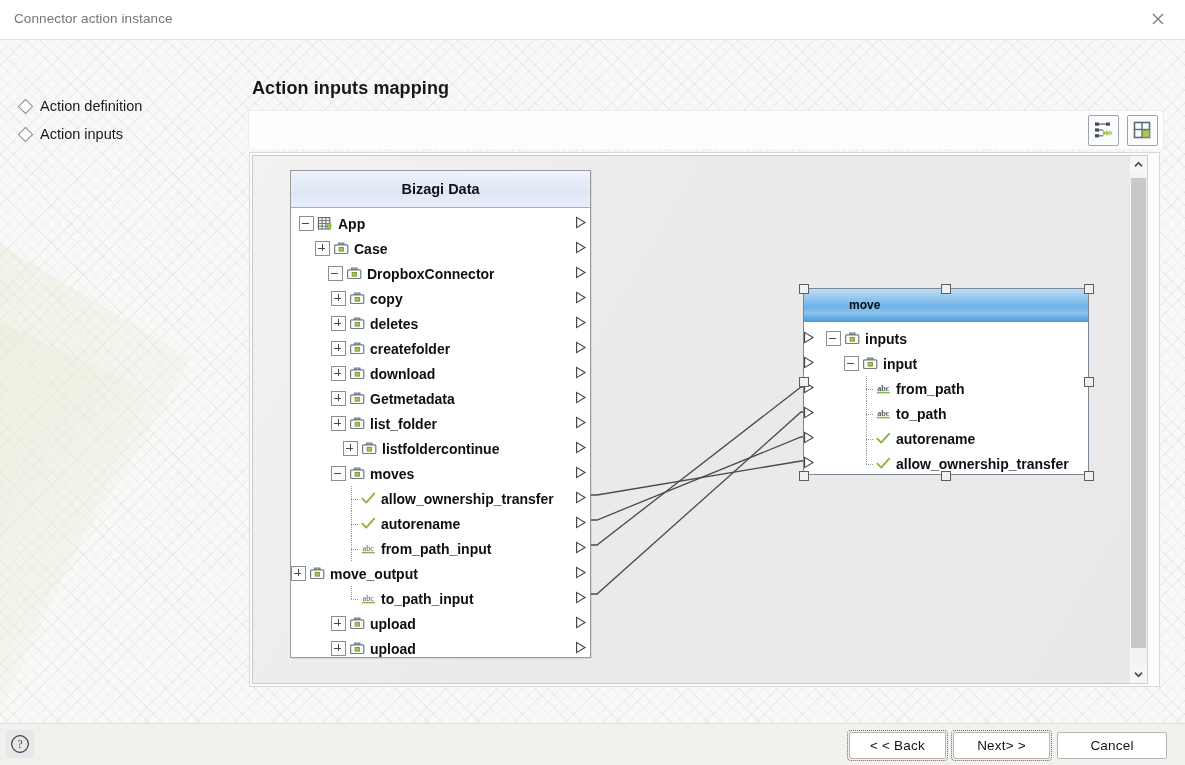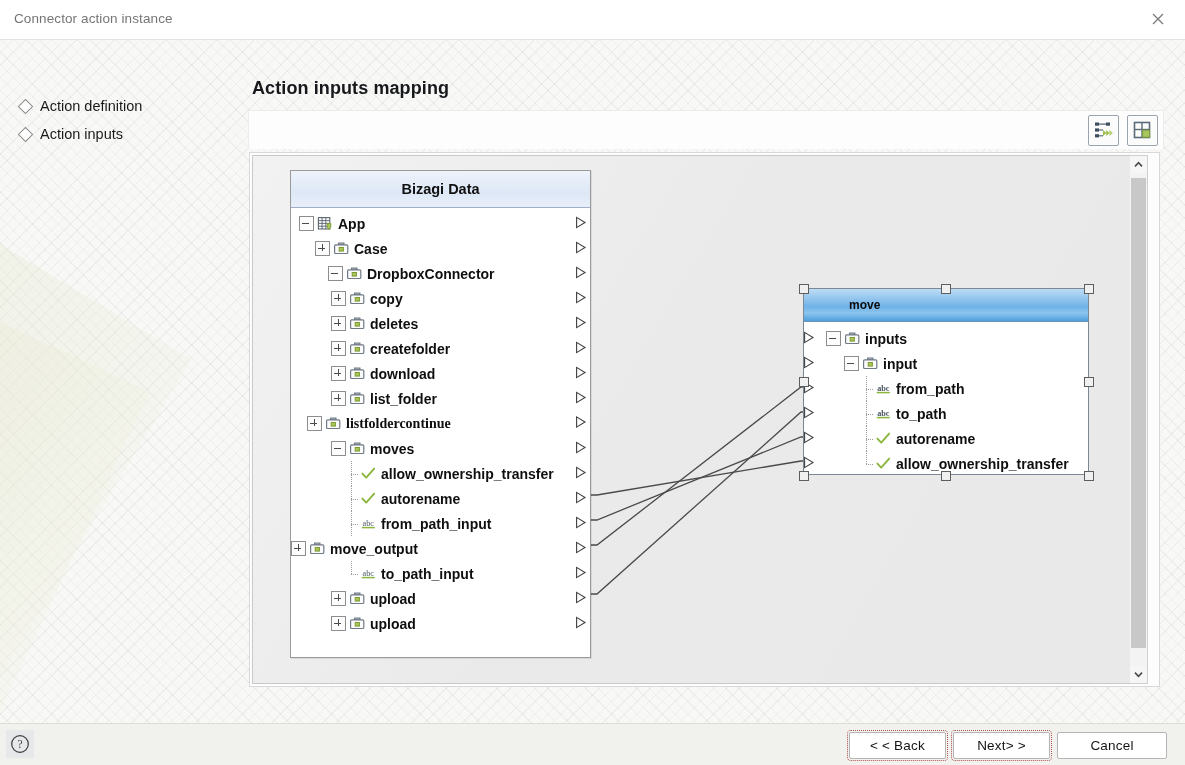--- a/index.html
+++ b/index.html
@@ -501,26 +501,40 @@
       </div>
       <div class="tree-row" style="padding-left: 40px;">
         <span class="exp plus"></span>
         <span class="icn">
           <svg width="17" height="15" viewBox="0 0 17 15">
             <path d="M5.6,2.2 h5.3 v1.7 h-5.3 z" fill="none" stroke="#6f7b86" stroke-width="1.2"></path>
             <rect x="1.6" y="3.9" width="13.2" height="8.6" rx="1" fill="#fbfbfb" stroke="#6f7b86" stroke-width="1.2"></rect>
             <rect x="6.2" y="6.5" width="4.2" height="3.6" fill="#a9c756" stroke="#7d9a33" stroke-width="1"></rect>
           </svg>
         </span>
+        <span class="label">Getmetadata</span>
+        <span class="port-wrap"><svg width="12" height="13" viewBox="0 0 12 13">
+            <path d="M1.6,1.4 L10,6.5 L1.6,11.6 Z" fill="#ffffff" stroke="#3f3f3f" stroke-width="1.1"></path>
+          </svg></span>
+      </div>
+      <div class="tree-row" style="padding-left: 40px;">
+        <span class="exp plus"></span>
+        <span class="icn">
+          <svg width="17" height="15" viewBox="0 0 17 15">
+            <path d="M5.6,2.2 h5.3 v1.7 h-5.3 z" fill="none" stroke="#6f7b86" stroke-width="1.2"></path>
+            <rect x="1.6" y="3.9" width="13.2" height="8.6" rx="1" fill="#fbfbfb" stroke="#6f7b86" stroke-width="1.2"></rect>
+            <rect x="6.2" y="6.5" width="4.2" height="3.6" fill="#a9c756" stroke="#7d9a33" stroke-width="1"></rect>
+          </svg>
+        </span>
         <span class="label">list_folder</span>
         <span class="port-wrap"><svg width="12" height="13" viewBox="0 0 12 13">
             <path d="M1.6,1.4 L10,6.5 L1.6,11.6 Z" fill="#ffffff" stroke="#3f3f3f" stroke-width="1.1"></path>
           </svg></span>
       </div>
-      <div class="tree-row" style="padding-left: 16px; font-family: Liberation Serif, serif;">
+      <div class="tree-row" style="padding-left: 52px;">
         <span class="exp plus"></span>
         <span class="icn">
           <svg width="17" height="15" viewBox="0 0 17 15">
             <path d="M5.6,2.2 h5.3 v1.7 h-5.3 z" fill="none" stroke="#6f7b86" stroke-width="1.2"></path>
             <rect x="1.6" y="3.9" width="13.2" height="8.6" rx="1" fill="#fbfbfb" stroke="#6f7b86" stroke-width="1.2"></rect>
             <rect x="6.2" y="6.5" width="4.2" height="3.6" fill="#a9c756" stroke="#7d9a33" stroke-width="1"></rect>
           </svg>
         </span>
         <span class="label">listfoldercontinue</span>
         <span class="port-wrap"><svg width="12" height="13" viewBox="0 0 12 13">

